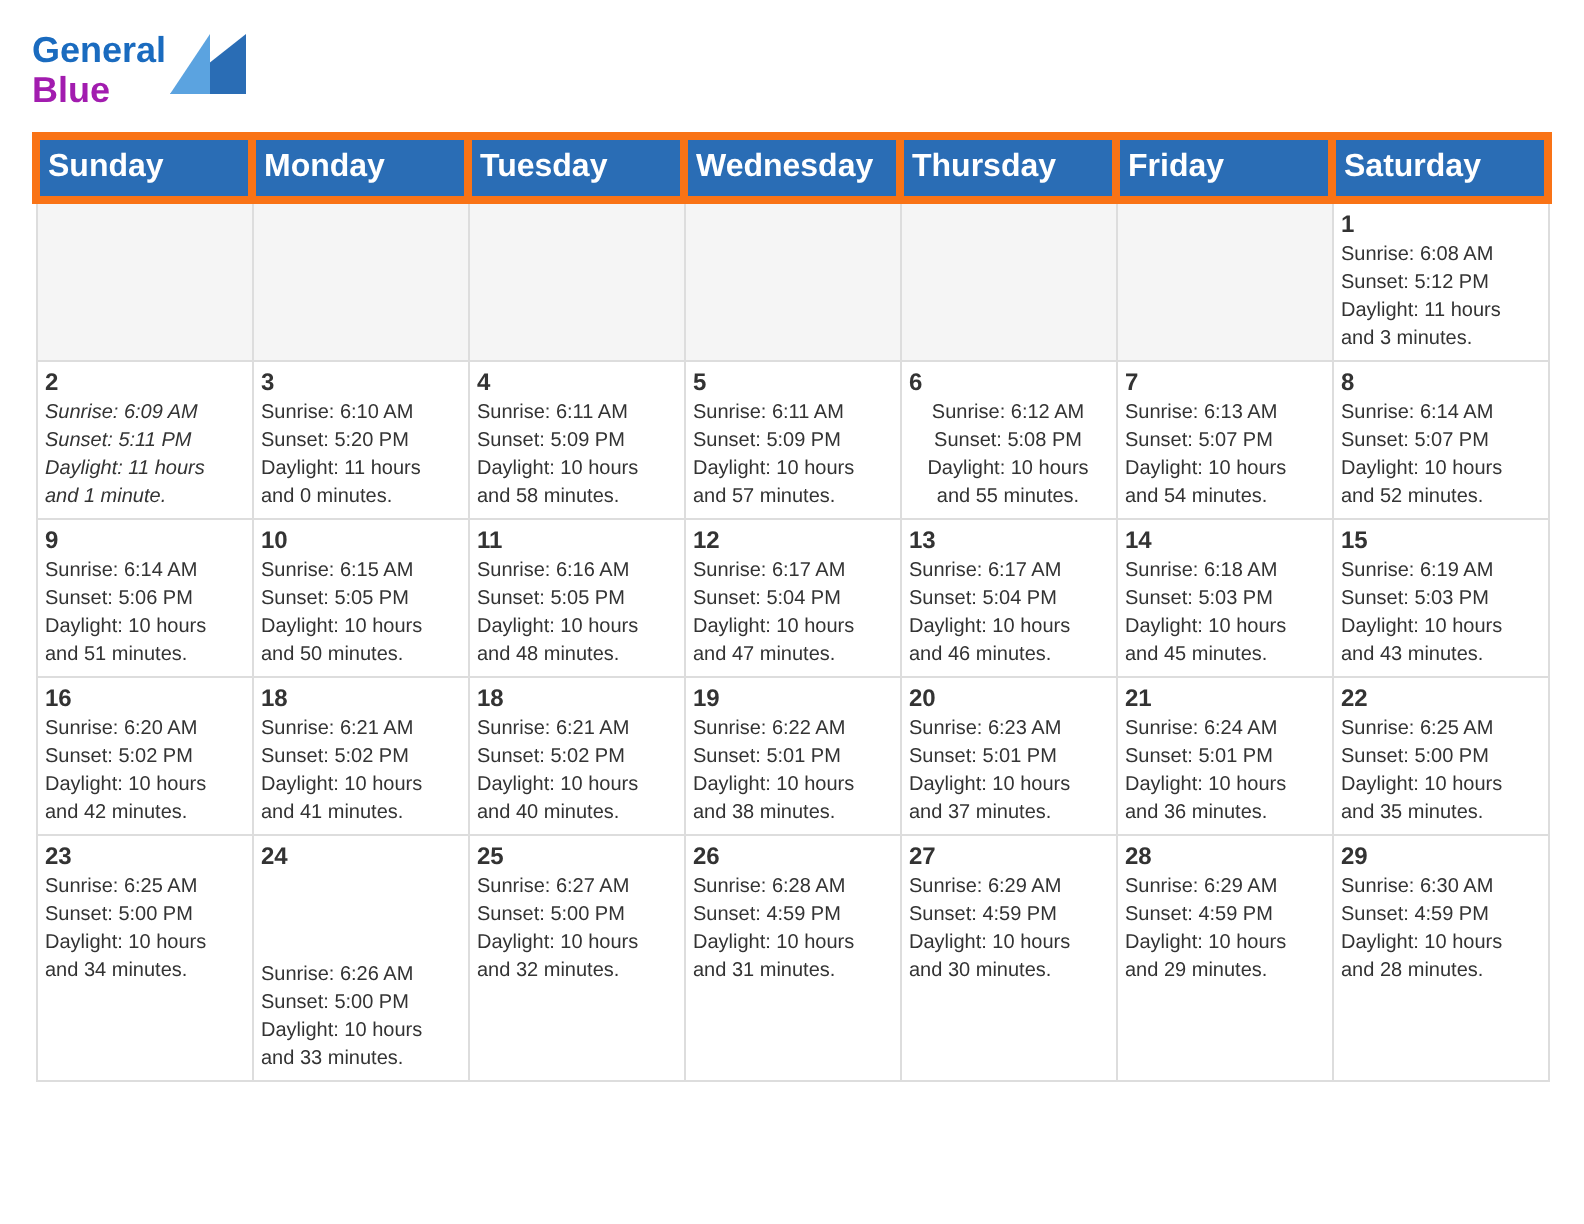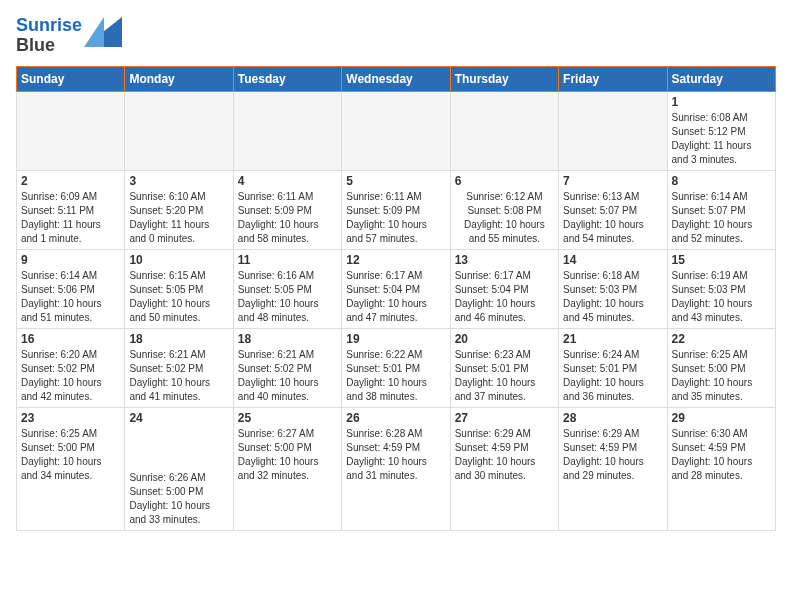--- a/index.html
+++ b/index.html
@@ -41,25 +41,25 @@
       color: #555;
     }
     .calendar {
       width: 100%;
       border-collapse: collapse;
       border: 1px solid #ccc;
     }
     .calendar th {
       background: #2a6db5;
       color: #fff;
-      font-size: 12px;
+      font-size: 16px;
       font-weight: bold;
       padding: 5px 4px;
       text-align: left;
-      border: 1px solid #f97316;
+      border: 4px solid #f97316;
     }
     .calendar td {
       vertical-align: top;
       padding: 3px 4px;
       border: 1px solid #ddd;
       width: 108px;
       min-height: 80px;
       background: #fff;
       font-size: 10px;
       color: #333;
@@ -78,21 +78,21 @@
       line-height: 1.4;
       color: #333;
     }
   </style>
 </head>
 <body>
 
 <div class="header">
   <div class="logo">
     <div style="display:flex;align-items:center;">
-      <span class="logo-text"><span>Sunrise</span><br><span style="color:#404040;">Blue</span></span>
+      <span class="logo-text"><span>General</span><br><span style="color:#a21caf;">Blue</span></span>
       <svg width="38" height="30" viewBox="0 0 38 30" style="margin-left:2px;margin-top:-8px;">
         <polygon points="0,30 38,0 38,30" fill="#2a6db5"></polygon>
         <polygon points="0,30 20,0 20,30" fill="#5ba3e0"></polygon>
       </svg>
     </div>
   </div>
   <div class="title-block">
     <div class="month-title"></div>
     <div class="location"></div>
   </div>
@@ -122,21 +122,21 @@
           <span class="day-num">1</span>
           <div class="day-info" style="white-space: pre-line;">Sunrise: 6:08 AM
 Sunset: 5:12 PM
 Daylight: 11 hours
 and 3 minutes.</div>
         </td>
       </tr>
       <tr>
         <td>
           <span class="day-num">2</span>
-          <div class="day-info" style="white-space: pre-line;">Sunrise: 6:09 AM
+          <div class="day-info" style="white-space: pre-line; font-style: italic;">Sunrise: 6:09 AM
 Sunset: 5:11 PM
 Daylight: 11 hours
 and 1 minute.</div>
         </td>
         <td>
           <span class="day-num">3</span>
           <div class="day-info" style="white-space: pre-line;">Sunrise: 6:10 AM
 Sunset: 5:20 PM
 Daylight: 11 hours
 and 0 minutes.</div>

